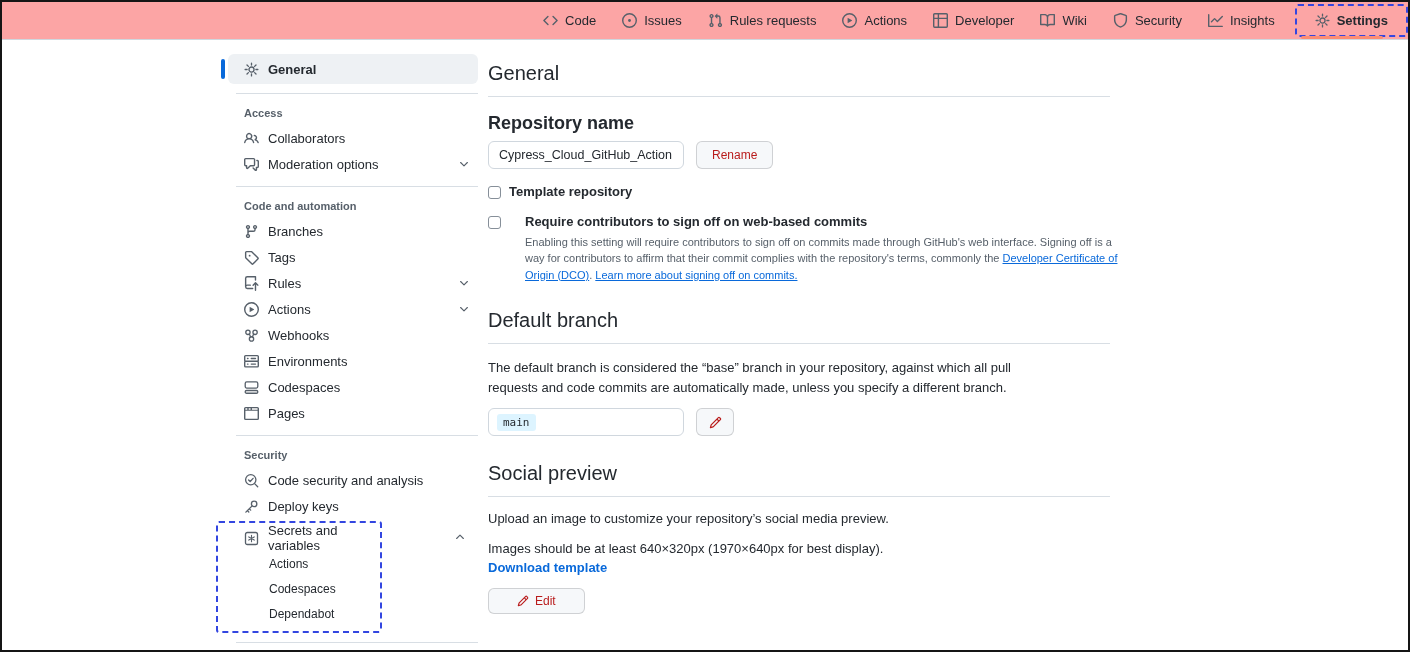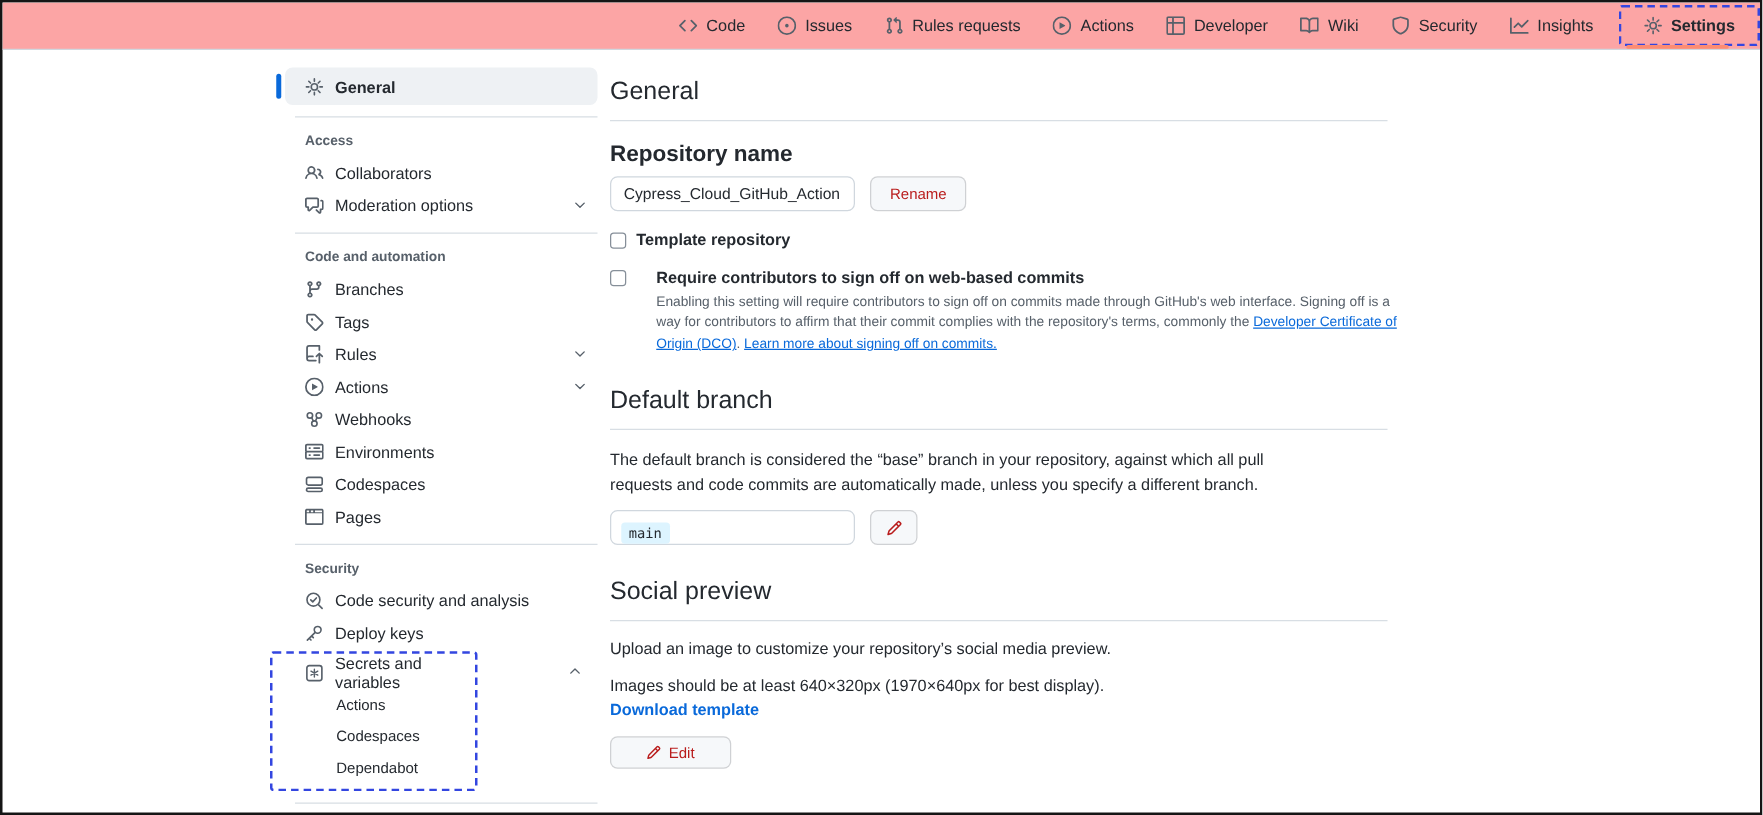--- a/index.html
+++ b/index.html
@@ -46,21 +46,21 @@
          border-radius:6px; font-size:12px; font-weight:500; color:#b91c1c; cursor:pointer;
          display:inline-flex; align-items:center; gap:6px; font-family:inherit; }
   .checkbox-block { margin-top:15px; display:flex; align-items:flex-start; gap:8px; }
   .checkbox { flex:none; width:13px; height:13px; margin-top:2px; border:1px solid #868f99;
               border-radius:3px; background:#fff; cursor:pointer; }
   .cb-label { font-size:13px; font-weight:600; line-height:1.3; }
   .cb-note { margin-top:3px; width:600px; font-size:11px; line-height:1.5; color:#57606a; }
   .note-link { color:#0969da; text-decoration:underline; cursor:pointer; }
   .para { margin-top:14px; font-size:13px; line-height:1.5; max-width:560px; }
   .branch-box { width:196px; height:28px; border:1px solid #d0d7de; border-radius:6px; background:#fff;
-                display:flex; align-items:flex-end; padding:0 8px; }
+                display:flex; align-items:center; padding:0 8px; }
   .branch-chip { font-family:"DejaVu Sans Mono","Liberation Mono",monospace; font-size:11px;
                  background:#ddf4ff; color:#24292f; padding:2px 6px; border-radius:3px; }
   .icon-btn { width:38px; justify-content:center; padding:0; }
   .mt24 { margin-top:24px; }
   .mt12 { margin-top:12px; }
   .download-link { display:inline-block; margin-top:2px; font-size:13px; font-weight:600; color:#0969da;
                    text-decoration:none; cursor:pointer; }
   .ic { display:inline-block; }
 </style>
 </head>

